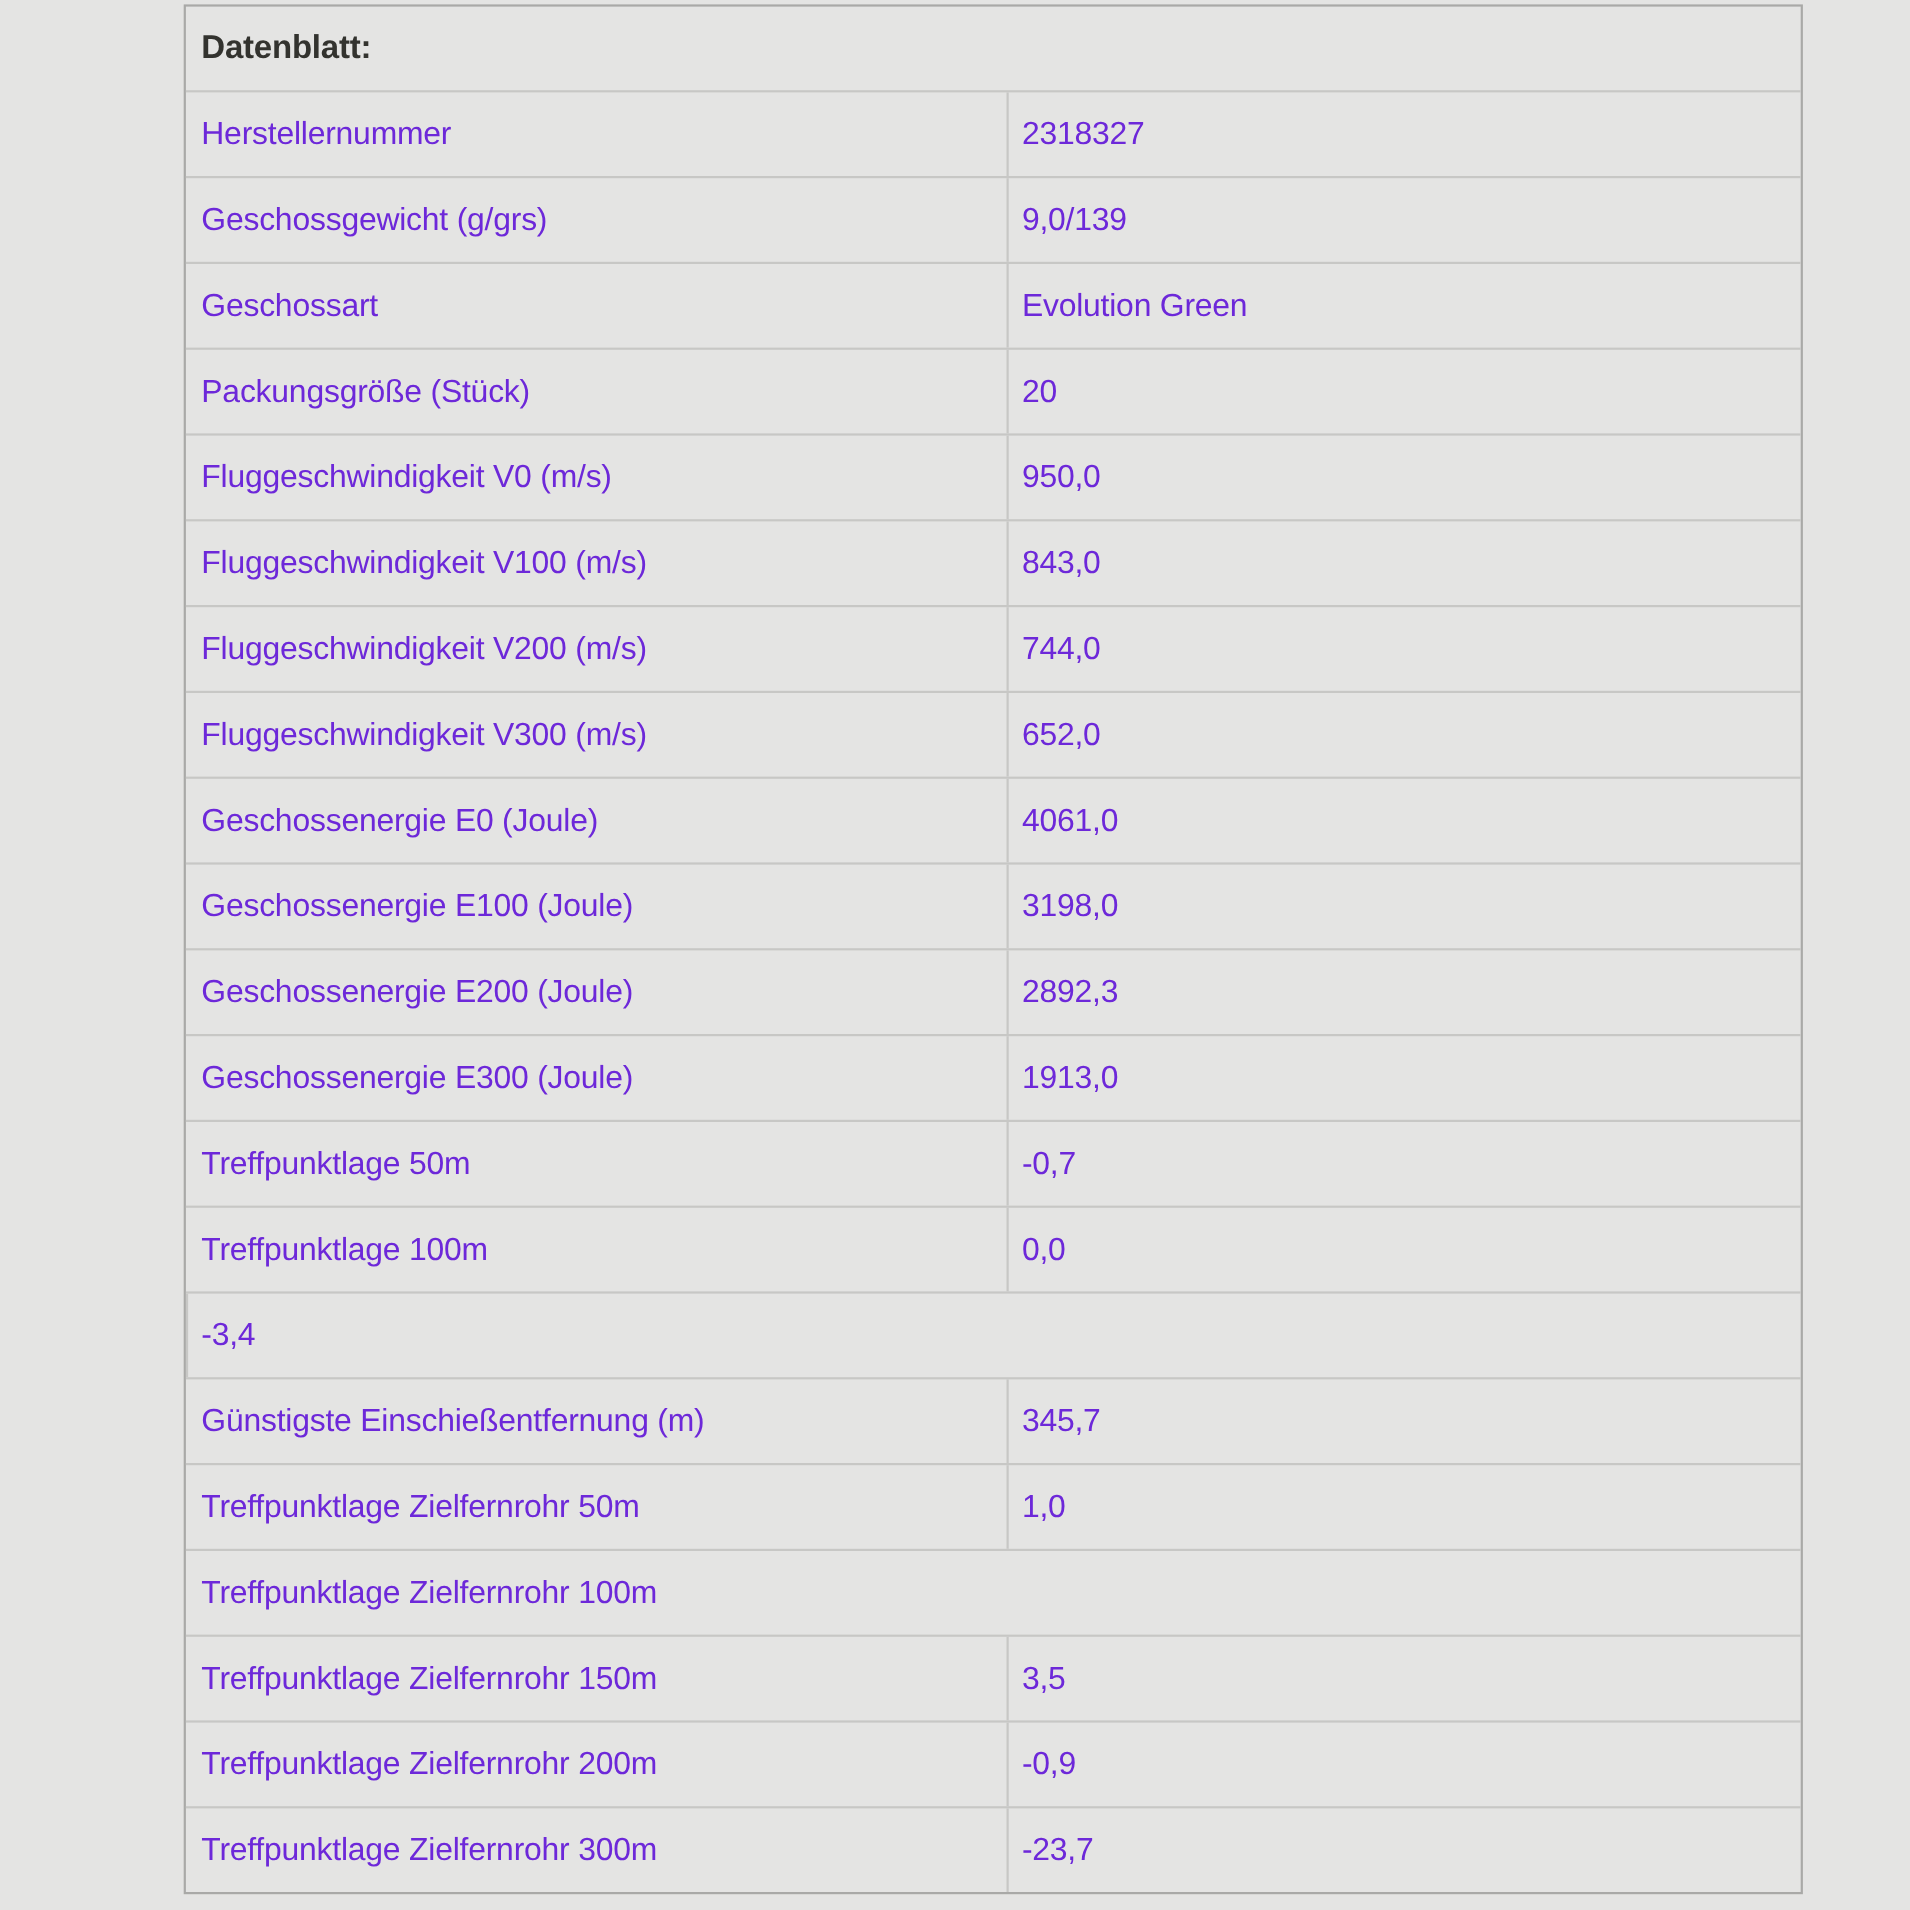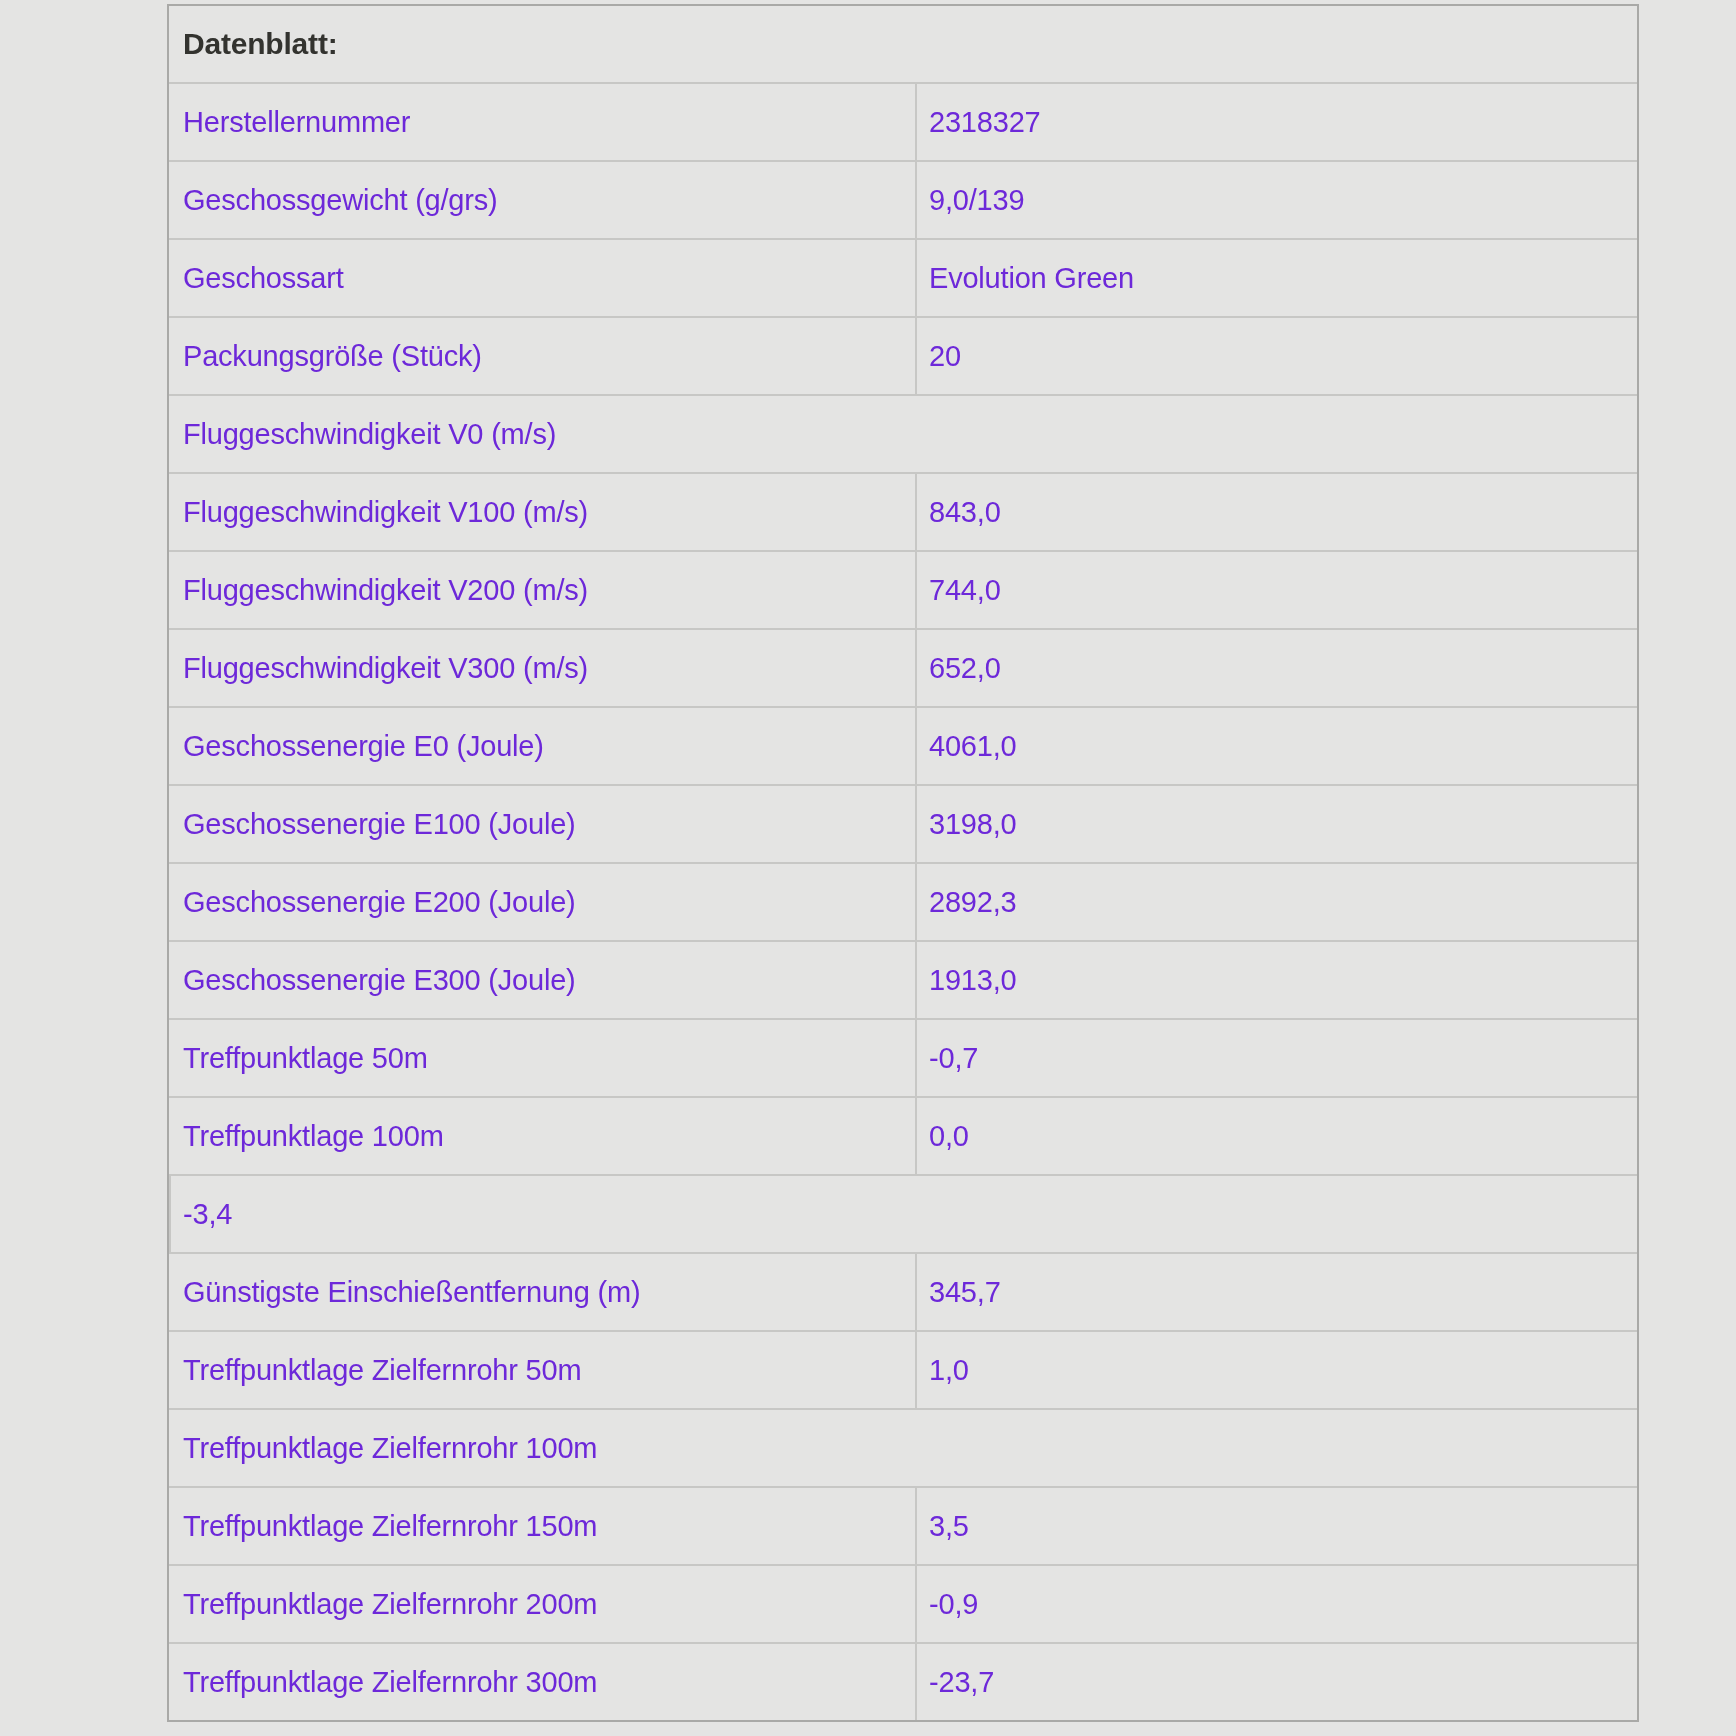--- a/index.html
+++ b/index.html
@@ -78,20 +78,21 @@
       <div class="row">
         <div class="cell label">Geschossart</div>
         <div class="cell value">Evolution Green</div>
       </div>
       <div class="row">
         <div class="cell label">Packungsgröße (Stück)</div>
         <div class="cell value">20</div>
       </div>
       <div class="row">
         <div class="cell label">Fluggeschwindigkeit V0 (m/s)</div>
+        <div class="cell value">950,0</div>
       </div>
       <div class="row">
         <div class="cell label">Fluggeschwindigkeit V100 (m/s)</div>
         <div class="cell value">843,0</div>
       </div>
       <div class="row">
         <div class="cell label">Fluggeschwindigkeit V200 (m/s)</div>
         <div class="cell value">744,0</div>
       </div>
       <div class="row">

